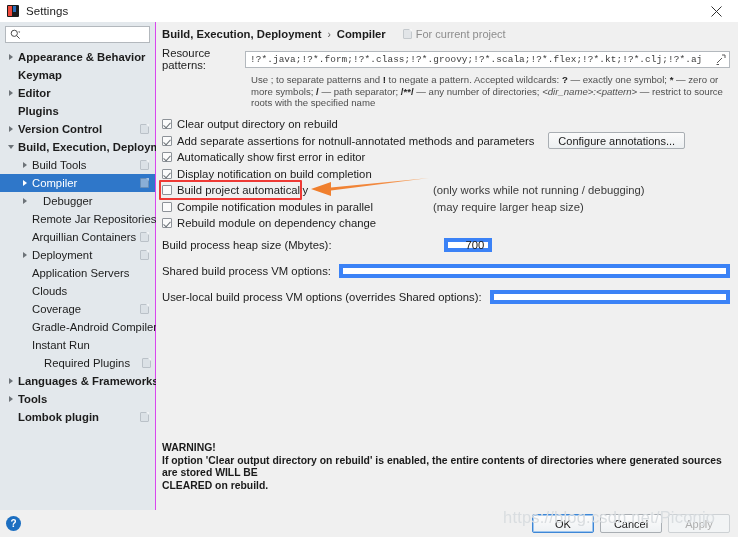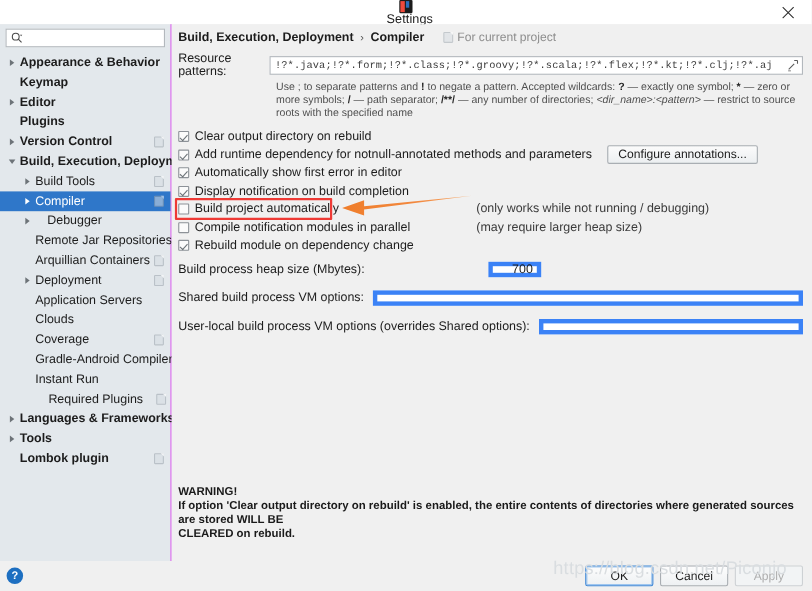--- a/index.html
+++ b/index.html
@@ -27,21 +27,20 @@
 
   
   .titlebar {
     height: 22px;
     background: #ffffff;
     display: flex;
     align-items: center;
     padding-left: 7px;
     box-sizing: border-box;
     position: relative;
-    flex-direction: column;
   }
   .title-icon {
     width: 12px;
     height: 12px;
     margin-right: 7px;
     position: relative;
     flex: 0 0 auto;
   }
   .title-icon .sq {
     position: absolute;
@@ -677,21 +676,21 @@
         <span>name</span>
       </div>
 
       <div class="cb-list" id="cb-list">
           <div class="cb-row">
             <span class="cbox checked"></span>
             <span class="cb-label">Clear output directory on rebuild</span>
           </div>
           <div class="cb-row">
             <span class="cbox checked"></span>
-            <span class="cb-label">Add runtime dependency for notnull-annotated methods and parameters</span>
+            <span class="cb-label">Add separate assertions for notnull-annotated methods and parameters</span>
             <span class="annot-btn">Configure annotations...</span>
           </div>
           <div class="cb-row">
             <span class="cbox checked"></span>
             <span class="cb-label">Automatically show first error in editor</span>
           </div>
           <div class="cb-row">
             <span class="cbox checked"></span>
             <span class="cb-label">Display notification on build completion</span>
           </div>

